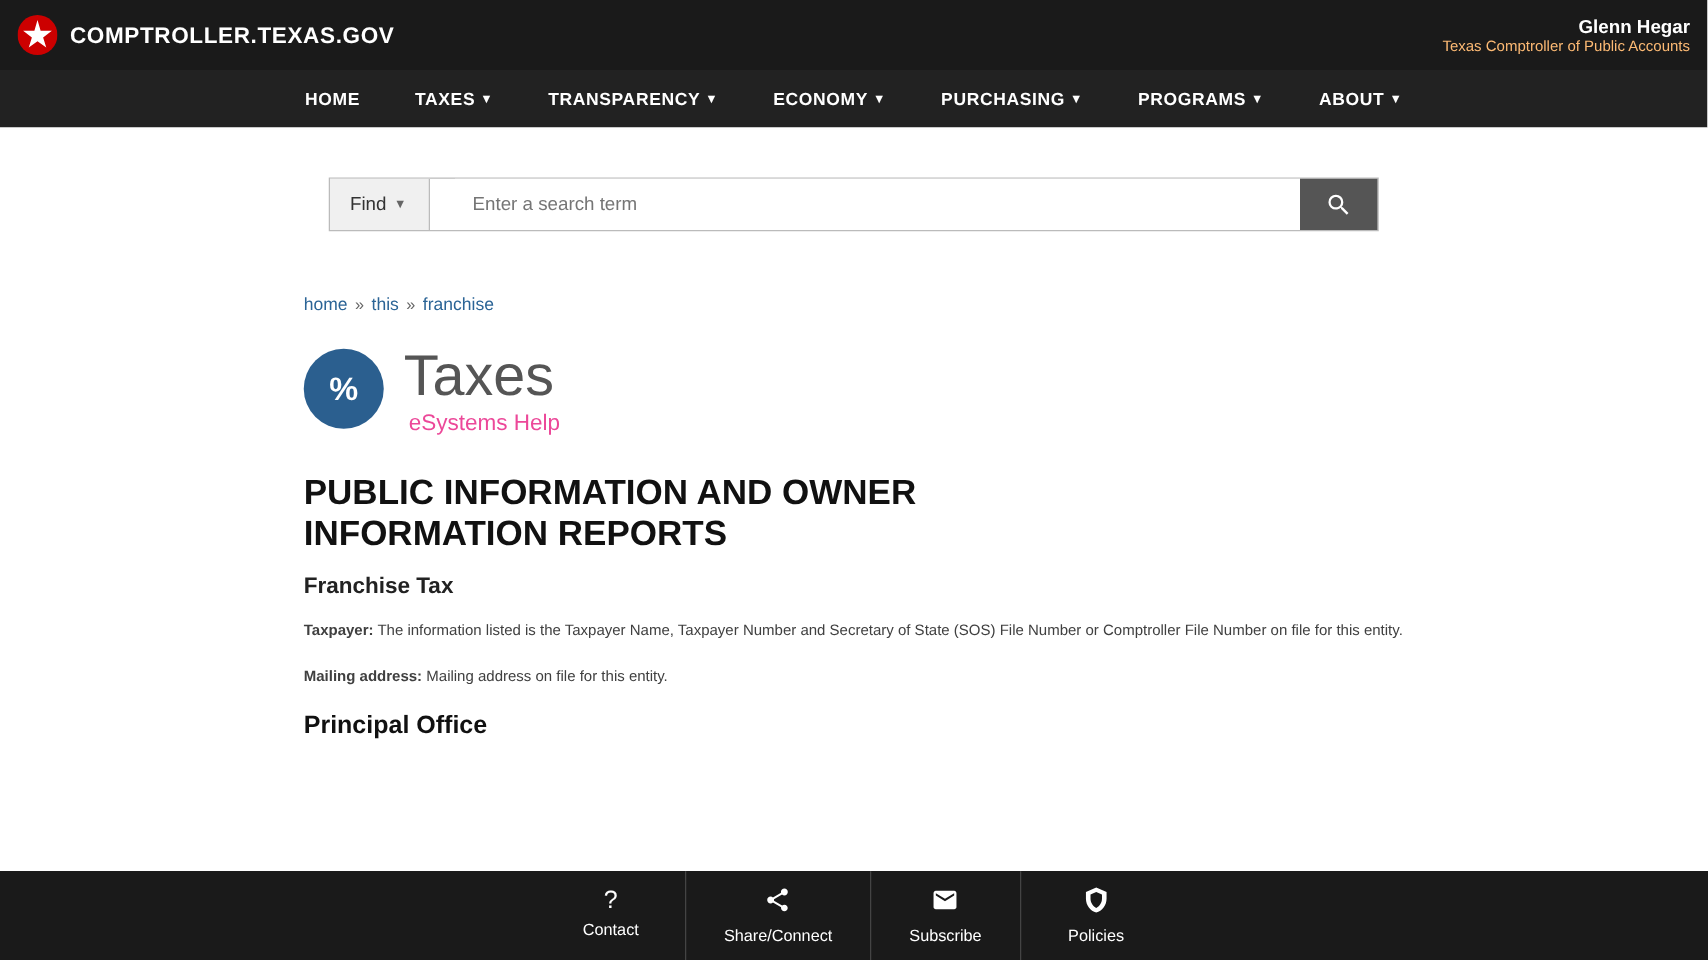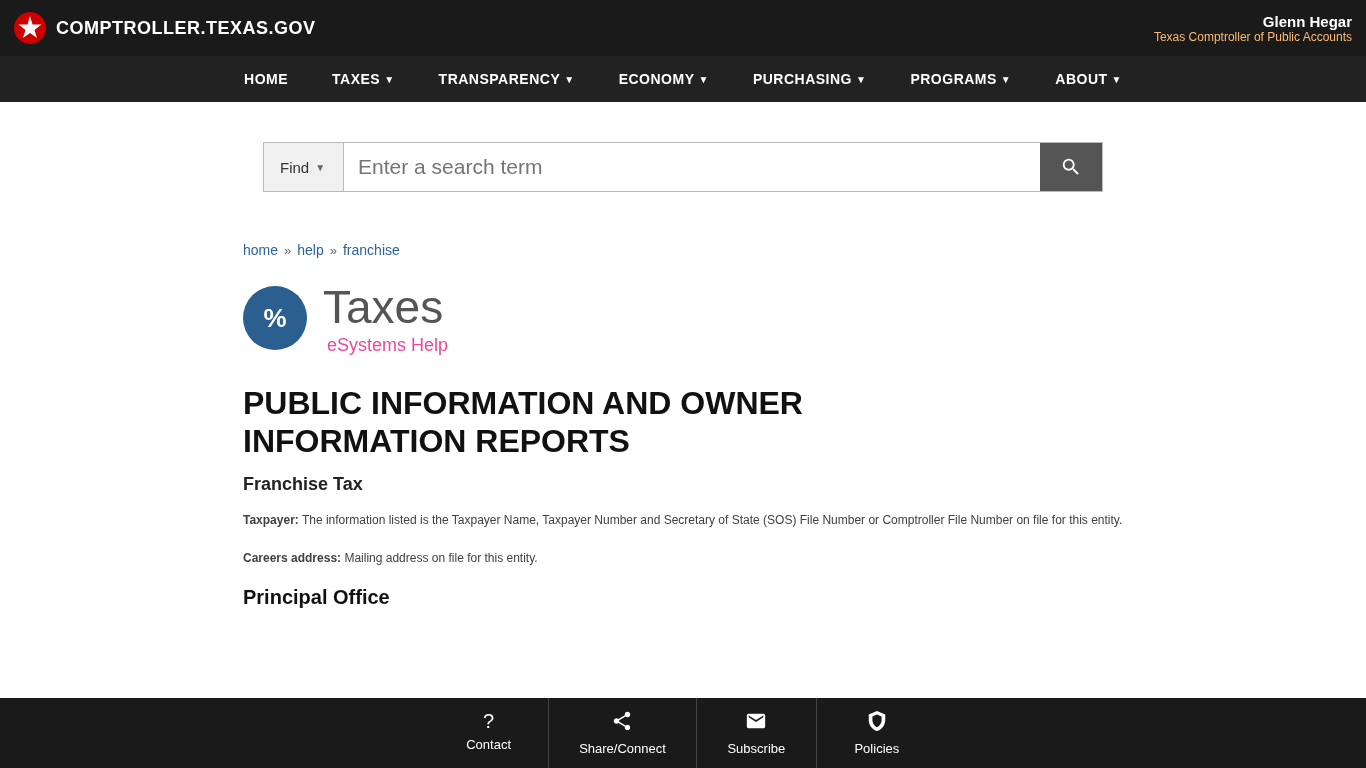--- a/index.html
+++ b/index.html
@@ -96,23 +96,24 @@
     }
     .find-button .drop-arrow {
       font-size: 10px;
       color: #666;
     }
     .search-input {
       flex: 1;
       border: none;
       outline: none;
       padding: 12px 14px;
-      font-size: 21px;
+      font-size: 15px;
       color: #aaa;
       background: #fff;
+      margin-left: 20px;
     }
     .search-button {
       background: #555;
       border: none;
       padding: 0 20px;
       cursor: pointer;
       display: flex;
       align-items: center;
       justify-content: center;
     }
@@ -185,21 +186,21 @@
       color: #ec4899;
       margin-top: 2px;
       margin-left: 4px;
     }
 
     
     .main-content {
       margin-top: 28px;
     }
     .page-main-title {
-      font-size: 32px;
+      font-size: 28px;
       font-weight: 900;
       color: #111;
       line-height: 1.2;
       margin-bottom: 14px;
       text-transform: uppercase;
     }
     .section-subtitle {
       font-size: 18px;
       font-weight: bold;
       color: #222;
@@ -317,21 +318,21 @@
       </svg>
     </button>
   </div>
 </section>
 
 <div class="content-area">
 
   <nav class="breadcrumb">
     <span class="link">home</span>
     <span class="sep">»</span>
-    <span class="link">help</span>
+    <span class="link">this</span>
     <span class="sep">»</span>
     <span class="link">franchise</span>
   </nav>
 
   <div class="page-header-row">
     <div class="tax-icon-circle">
       <span>%</span>
     </div>
     <div class="page-title-group">
       <div class="taxes-heading">Taxes</div>
@@ -346,21 +347,21 @@
     </h1>
 
     <div class="section-subtitle">Franchise Tax</div>
 
     <p class="content-para">
       <strong>Taxpayer:</strong>
       <span>The information listed is the Taxpayer Name, Taxpayer Number and Secretary of State (SOS) File Number or Comptroller File Number on file for this entity.</span>
     </p>
 
     <p class="content-para">
-      <strong>Careers address:</strong>
+      <strong>Mailing address:</strong>
       <span>Mailing address on file for this entity.</span>
     </p>
 
     <div class="section-heading-partial">Principal Office</div>
   </div>
 </div>
 
 <footer class="bottom-bar">
   <div class="bottom-bar-items">
     <div class="bottom-bar-item">

